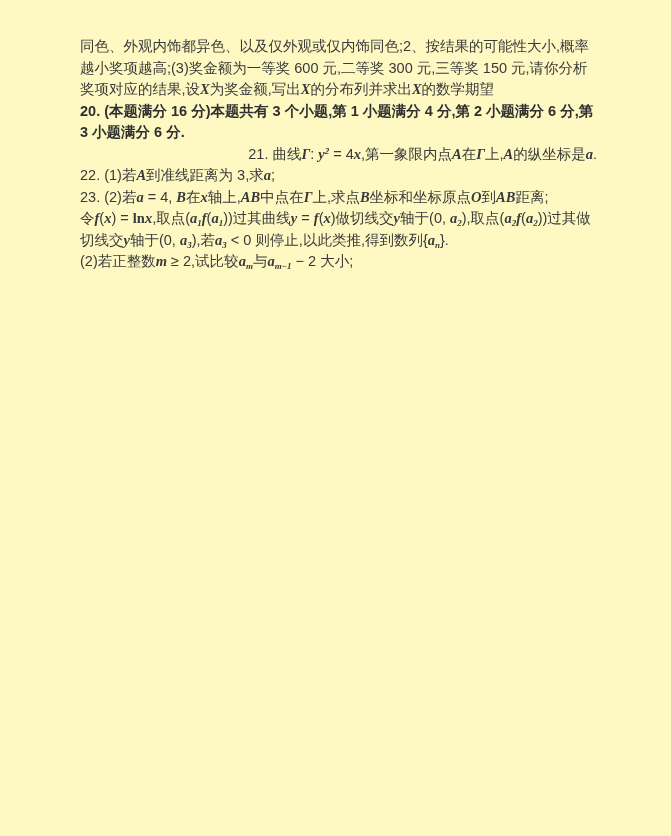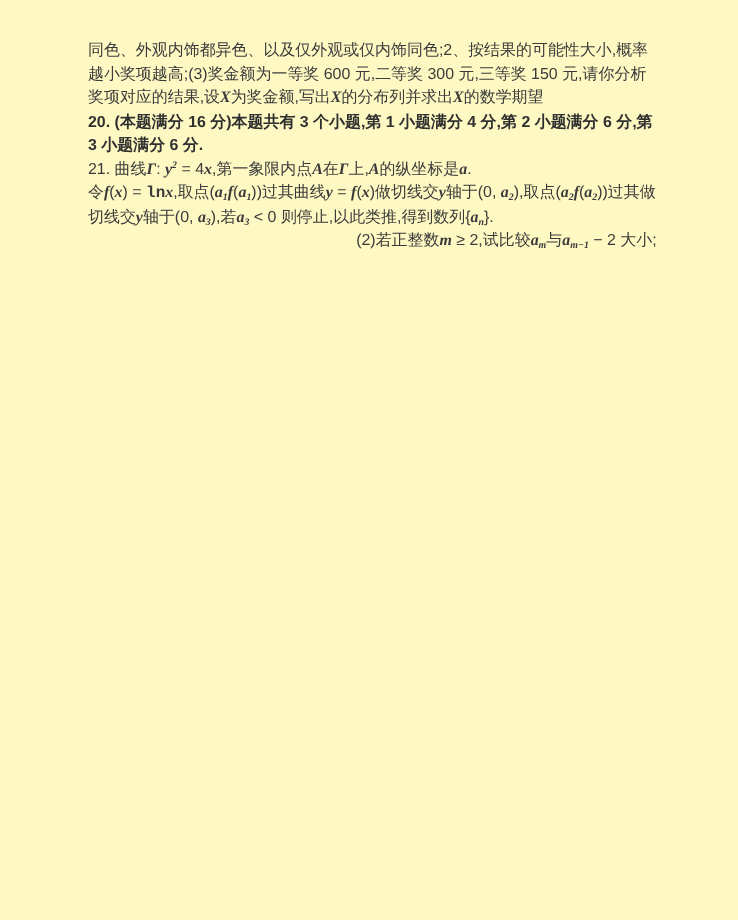--- a/index.html
+++ b/index.html
@@ -19,52 +19,54 @@
   }
   p.para {
     margin:0;
     font-size:14.5px;
     line-height:21.5px;
     word-break:break-word;
   }
   p.bold { font-weight:700; color:#2f2f2f; }
   .h20   { margin-top:229px; }
   .item  { margin-top:8px; }
-  .item-first { margin-top:9px; }
+  .item-first { margin-top:9px;text-align:right; }
   .h21   { margin-top:143px; }
   .fbody { margin-top:6px; }
   .part1 { margin-top:11px; }
-  .part2 { margin-top:8px;text-align:right; }
+  .part2 { margin-top:8px; }
   
   .mv {
     font-family:"Liberation Serif","DejaVu Serif",serif;
     font-style:italic;
     font-weight:600;
   }
   .mn {
-    font-family:Liberation Mono, monospace;
+    font-family:Liberation Serif, serif;
     font-style:normal;
     font-weight:600;
   }
   sub.mv, sup.mv { font-size:0.62em; line-height:0; }
   sub.mv { vertical-align:-0.3em; }
   sup.mv { vertical-align:0.55em; }
 </style>
 </head>
 <body>
 
 <div class="page">
 
   <p class="para mathify">同色、外观内饰都异色、以及仅外观或仅内饰同色;2、按结果的可能性大小,概率越小奖项越高;(3)奖金额为一等奖 600 元,二等奖 300 元,三等奖 150 元,请你分析奖项对应的结果,设<i class="mv">X</i>为奖金额,写出<i class="mv">X</i>的分布列并求出<i class="mv">X</i>的数学期望</p>
 
   <p class="para bold h20 mathify">20. (本题满分 16 分)本题共有 3 个小题,第 1 小题满分 4 分,第 2 小题满分 6 分,第 3 小题满分 6 分.</p>
 
   <p class="para item item-first mathify">21. 曲线<i class="mv">Γ</i>: <i class="mv">y</i><sup class="mv">2</sup> = 4<i class="mv">x</i>,第一象限内点<i class="mv">A</i>在<i class="mv">Γ</i>上,<i class="mv">A</i>的纵坐标是<i class="mv">a</i>.</p>
 
+  <p class="para item mathify">22. (1)若<i class="mv">A</i>到准线距离为 3,求<i class="mv">a</i>;</p>
 
+  <p class="para item mathify">23. (2)若<i class="mv">a</i> = 4, <i class="mv">B</i>在<i class="mv">x</i>轴上,<i class="mv">AB</i>中点在<i class="mv">Γ</i>上,求点<i class="mv">B</i>坐标和坐标原点<i class="mv">O</i>到<i class="mv">AB</i>距离;</p>
 
 
 
   <p class="para fbody mathify">令<i class="mv">f</i>(<i class="mv">x</i>) = <span class="mn">ln</span><i class="mv">x</i>,取点(<i class="mv">a</i><sub class="mv">1</sub><i class="mv">f</i>(<i class="mv">a</i><sub class="mv">1</sub>))过其曲线<i class="mv">y</i> = <i class="mv">f</i>(<i class="mv">x</i>)做切线交<i class="mv">y</i>轴于(0, <i class="mv">a</i><sub class="mv">2</sub>),取点(<i class="mv">a</i><sub class="mv">2</sub><i class="mv">f</i>(<i class="mv">a</i><sub class="mv">2</sub>))过其做切线交<i class="mv">y</i>轴于(0, <i class="mv">a</i><sub class="mv">3</sub>),若<i class="mv">a</i><sub class="mv">3</sub> &lt; 0 则停止,以此类推,得到数列{<i class="mv">a</i><sub class="mv">n</sub>}.</p>
 
 
   <p class="para part2 mathify">(2)若正整数<i class="mv">m</i> ≥ 2,试比较<i class="mv">a</i><sub class="mv">m</sub>与<i class="mv">a</i><sub class="mv">m−1</sub> − 2 大小;</p>
 
 </div>
 

